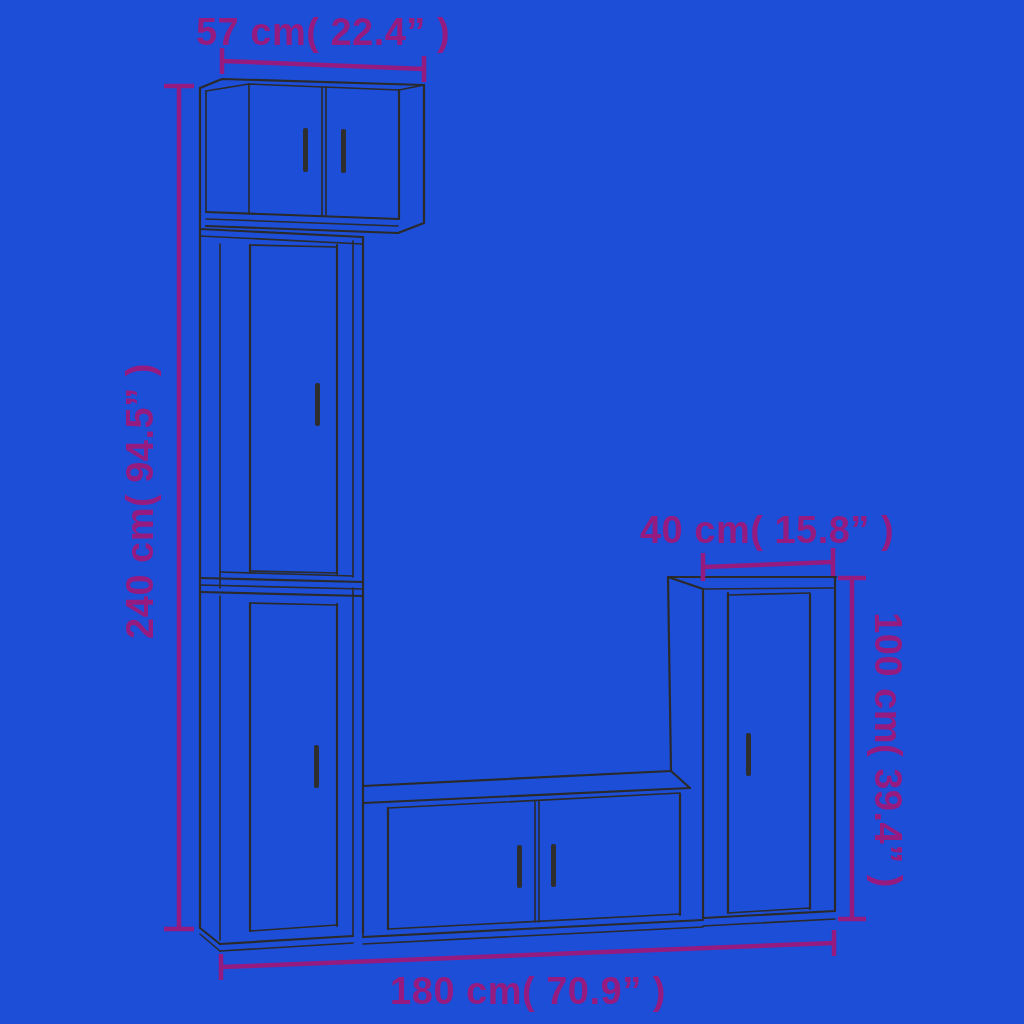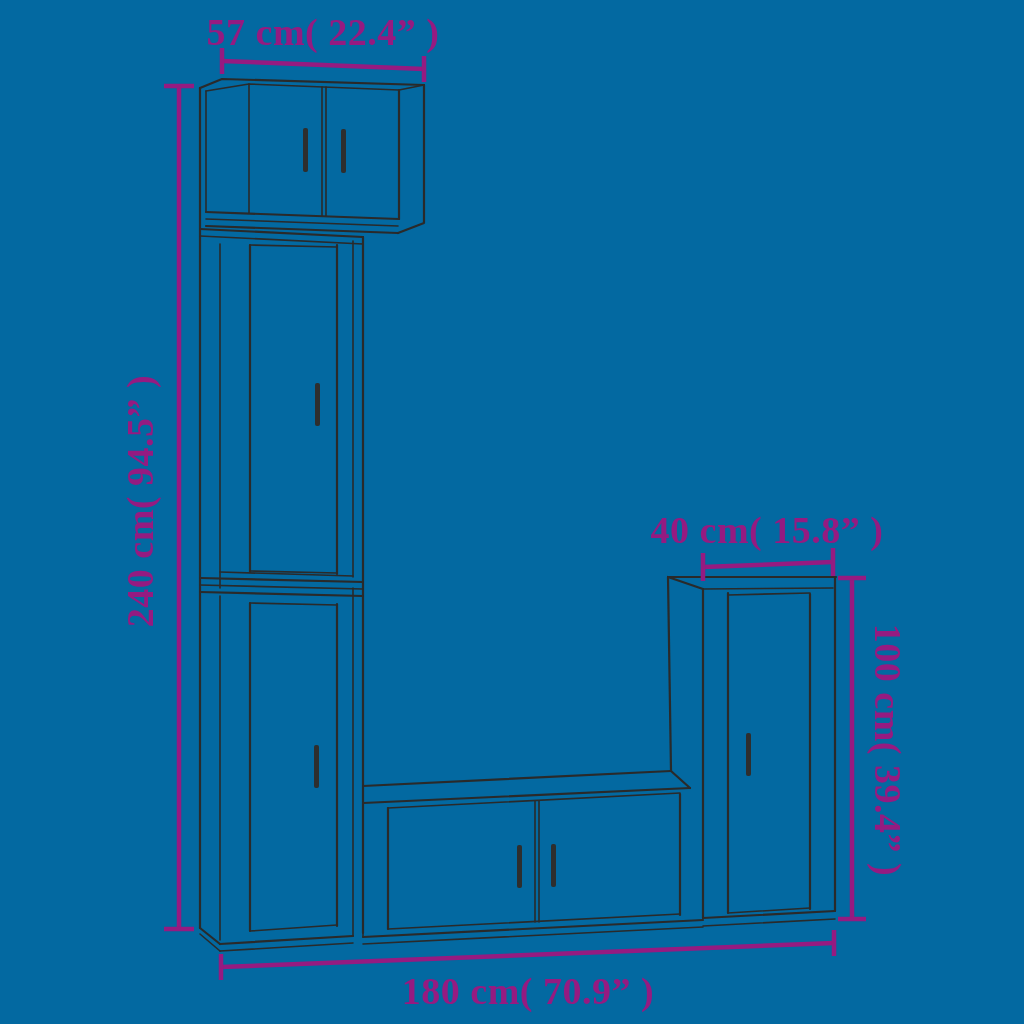--- a/index.html
+++ b/index.html
@@ -1,17 +1,17 @@
 <!DOCTYPE html>
 <html><head>
 <meta charset="utf-8">
 <style>
   html,body{margin:0;padding:0;background:#ffffff;}
-  .stage{position:relative;width:1024px;height:1024px;background:#0369a1;overflow:hidden;
-         font-family:Liberation Serif, serif;}
+  .stage{position:relative;width:1024px;height:1024px;background:#1d4ed8;overflow:hidden;
+         font-family:Liberation Sans, sans-serif;}
   svg{display:block;}
   .outline{fill:none;stroke:#2a2a2a;stroke-width:2.2;stroke-linecap:round;stroke-linejoin:round;}
   .outline-thin{fill:none;stroke:#2a2a2a;stroke-width:1.6;stroke-linecap:round;stroke-linejoin:round;}
   .handle{fill:#2e2e2e;stroke:none;}
   .dim-line{fill:none;stroke-width:4.5;stroke-linecap:butt;}
   .dim-text{font-weight:700;font-size:38px;letter-spacing:0.5px;}
 </style>
 </head>
 <body>
 

